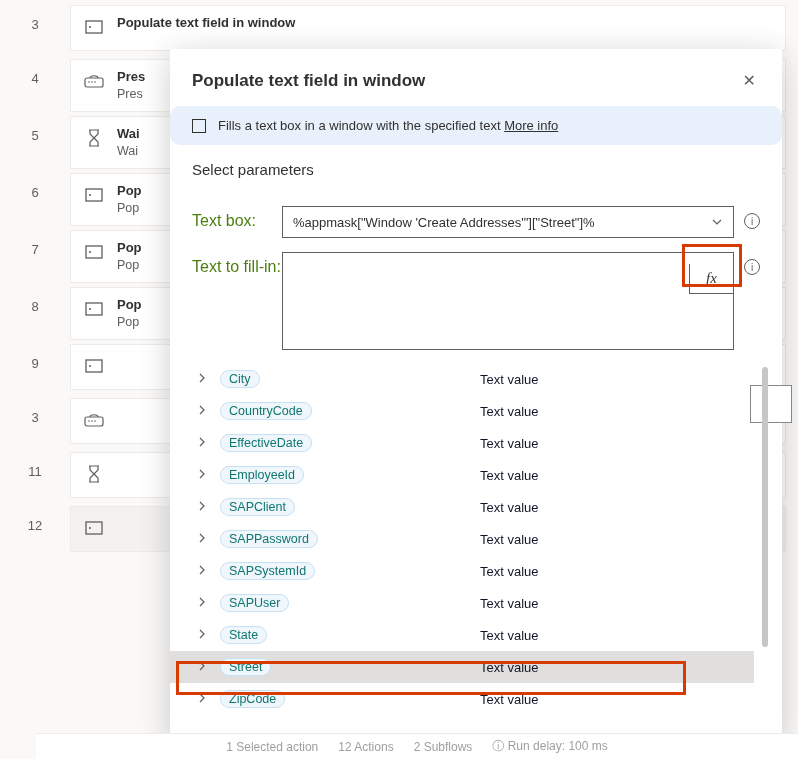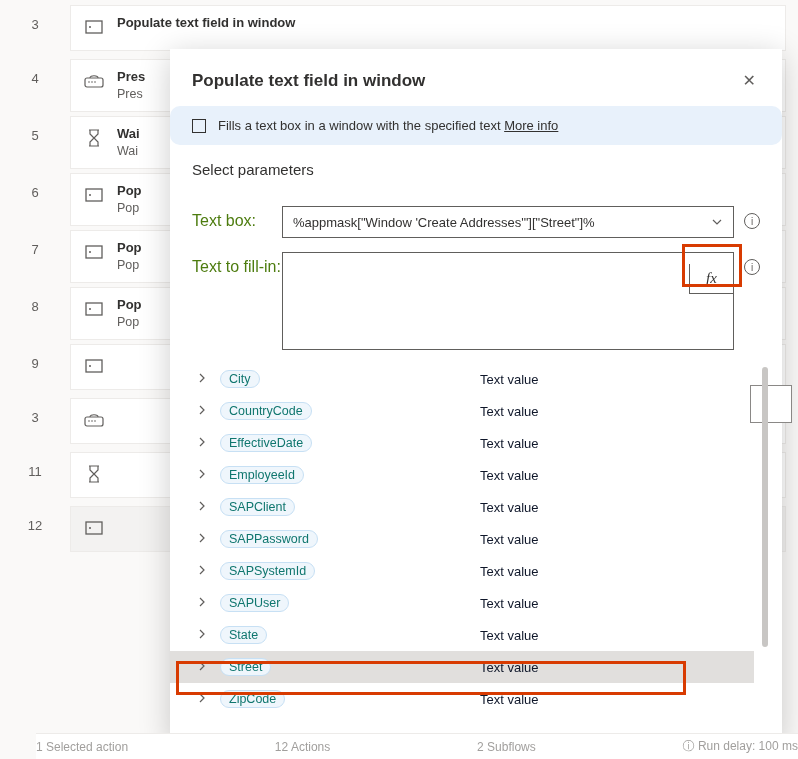--- a/index.html
+++ b/index.html
@@ -266,21 +266,21 @@
   .status-bar {
     position: absolute;
     bottom: 0;
     left: 0;
     right: 0;
     height: 26px;
     border-top: 1px solid #edebe9;
     background: #fff;
     display: flex;
     align-items: center;
-    justify-content: space-between;
+    justify-content: center;
     gap: 20px;
     color: #a19f9d;
     font-size: 12px;
     margin-left: 36px;
   }
 </style>
 </head>
 <body>
 
 <div class="actions-list" id="actions-list">

